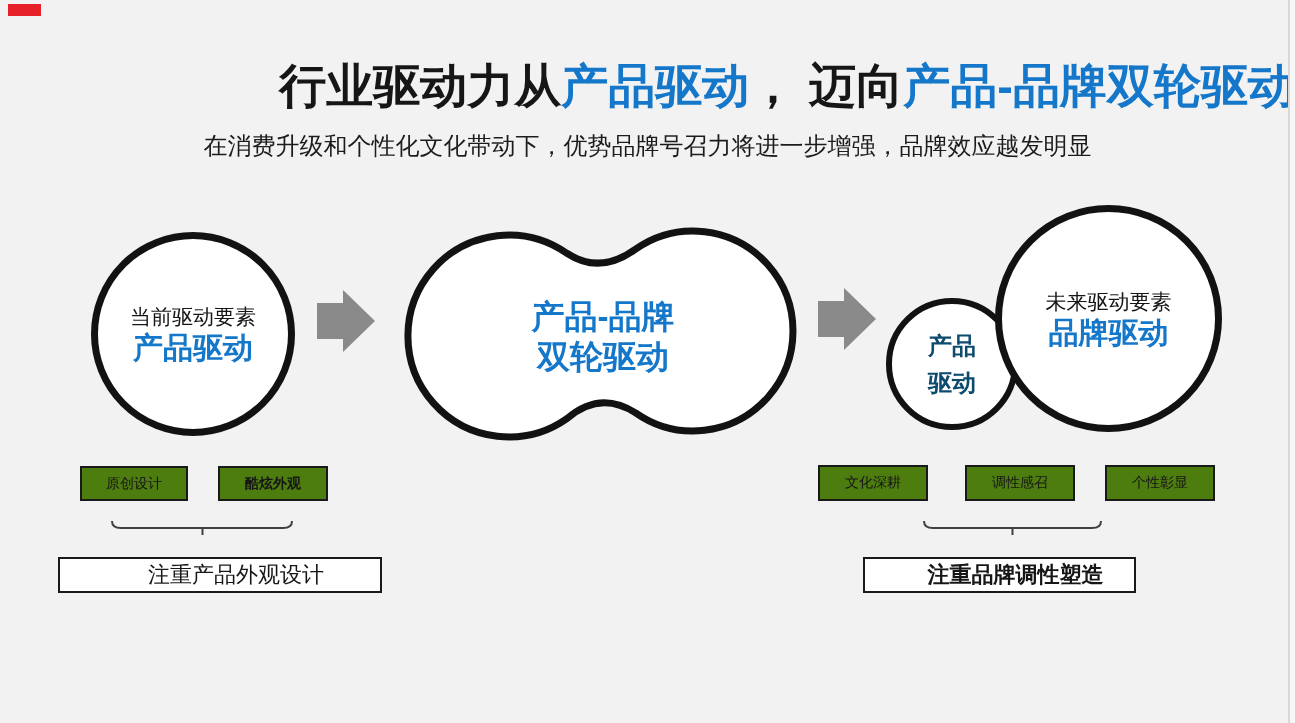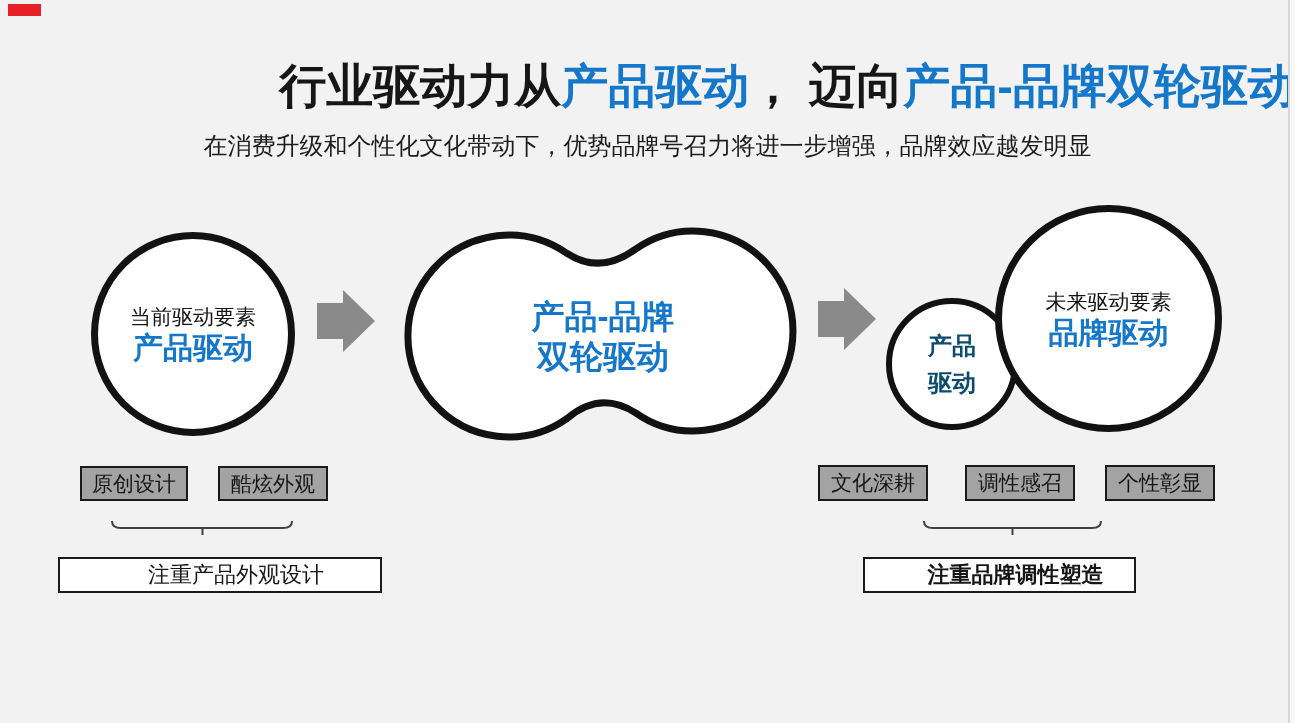--- a/index.html
+++ b/index.html
@@ -42,26 +42,26 @@
   .peanut-text{
     left:450px;top:297px;width:306px;text-align:center;z-index:1;
     font-size:33px;font-weight:700;color:#1577c9;line-height:40px;
   }
   
   .arrow-svg{fill:#8a8a8a;}
   .arrow-1{left:317px;top:289px;}
   .arrow-2{left:818px;top:287px;}
   
   .tag-box{
-    background:#a3a3a3;border:2px solid #1a1a1a;box-sizing:border-box;
+    background:#4d7c0f;border:2px solid #1a1a1a;box-sizing:border-box;
     height:36px;display:flex;align-items:center;justify-content:center;
-    font-size:21px;color:#161616;top:465px;
+    font-size:14px;color:#161616;top:465px;
   }
   .tag-1{left:80px;width:108px;top:466px;height:35px;}
-  .tag-2{left:218px;width:110px;top:466px;height:35px;}
+  .tag-2{left:218px;width:110px;top:466px;height:35px;font-weight:bold;}
   .tag-3{left:818px;width:110px;}
   .tag-4{left:965px;width:110px;}
   .tag-5{left:1105px;width:110px;}
   
   .brace-svg{stroke:#404040;stroke-width:2;fill:none;}
   .brace-left{left:111px;top:520px;}
   .brace-right{left:923px;top:520px;}
   
   .summary-box{
     background:#ffffff;border:2px solid #1a1a1a;box-sizing:border-box;

